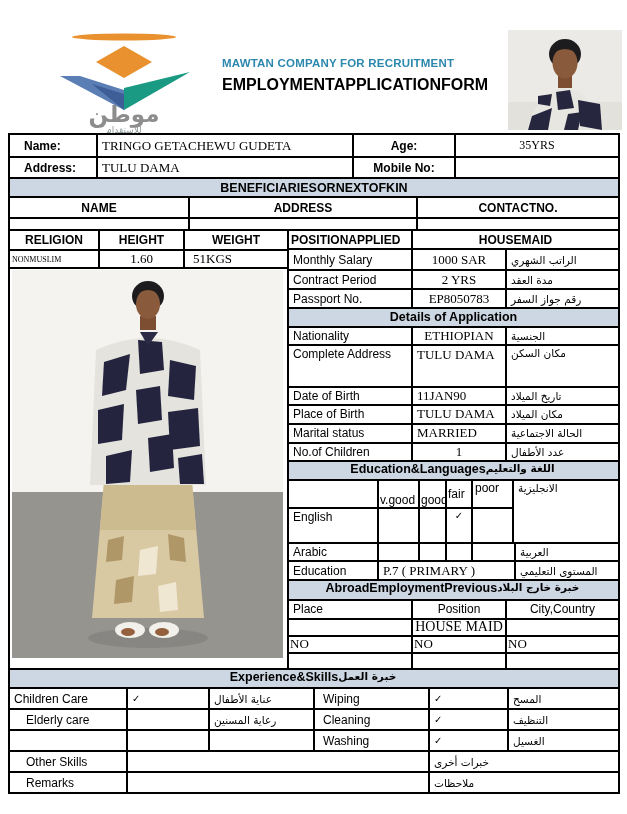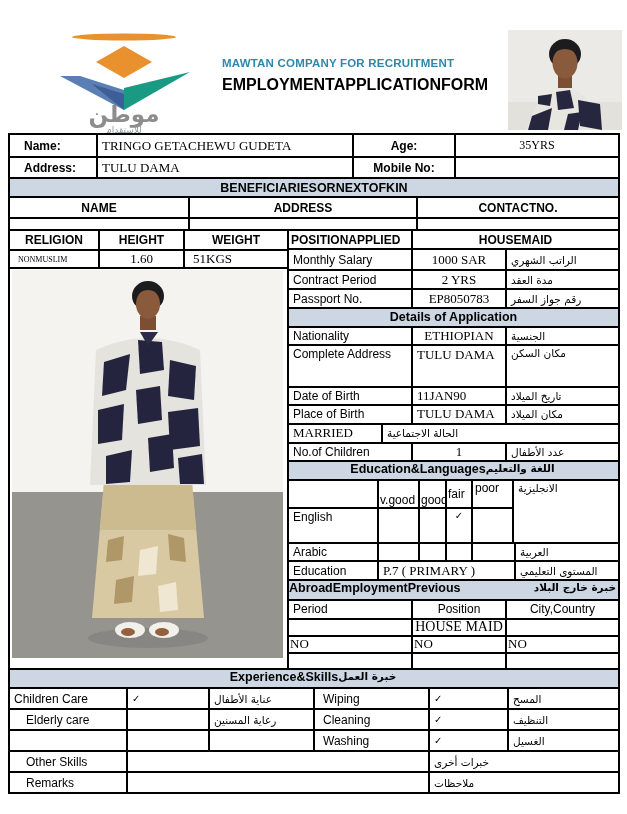--- a/index.html
+++ b/index.html
@@ -105,21 +105,21 @@
 
     <div class="split" style="height:437px">
 
       <div class="leftcol">
         <div class="r" style="height:20px">
           <div class="c lab cen" style="width:90px">RELIGION</div>
           <div class="c lab cen" style="width:85px">HEIGHT</div>
           <div class="c lab cen last" style="flex:1">WEIGHT</div>
         </div>
         <div class="r" style="height:18px">
-          <div class="c tiny" style="width:90px;padding-left:8px">NONMUSLIM</div>
+          <div class="c tiny" style="width:90px;padding-left:2px">NONMUSLIM</div>
           <div class="c val cen" style="width:85px">1.60</div>
           <div class="c val last" style="flex:1;padding-left:8px">51KGS</div>
         </div>
         <div class="photo-body-wrap">
           <svg width="271" height="388" viewBox="0 0 271 388">
             <rect width="271" height="388" fill="#f4f3ef"></rect>
             <rect y="222" width="271" height="166" fill="#95948f"></rect>
             <ellipse cx="136" cy="368" rx="60" ry="10" fill="#878682"></ellipse>
 
             <path d="M92 212 L180 212 L192 348 L80 348 Z" fill="#d8c9a3"></path>
@@ -196,20 +196,21 @@
           <div class="c plain" style="width:124px">Date of Birth</div>
           <div class="c val" style="width:94px">11JAN90</div>
           <div class="c ar last" style="flex:1">تاريخ الميلاد</div>
         </div>
         <div class="r" style="height:20px">
           <div class="c plain" style="width:124px">Place of Birth</div>
           <div class="c val" style="width:94px">TULU DAMA</div>
           <div class="c ar last" style="flex:1">مكان الميلاد</div>
         </div>
         <div class="r" style="height:20px">
+          <div class="c plain" style="width:124px">Marital status</div>
           <div class="c val" style="width:94px">MARRIED</div>
           <div class="c ar last" style="flex:1">الحالة الاجتماعية</div>
         </div>
         <div class="r" style="height:19px">
           <div class="c plain" style="width:124px">No.of Children</div>
           <div class="c val cen" style="width:94px">1</div>
           <div class="c ar last" style="flex:1">عدد الأطفال</div>
         </div>
 
         <div class="r sec" style="height:20px;justify-content:center">
@@ -244,26 +245,26 @@
           <div class="c" style="width:26px"></div>
           <div class="c" style="width:43px"></div>
           <div class="c ar last" style="flex:1">العربية</div>
         </div>
         <div class="r" style="height:20px">
           <div class="c plain" style="width:90px">Education</div>
           <div class="c val" style="width:137px">P.7 ( PRIMARY )</div>
           <div class="c ar last" style="flex:1">المستوى التعليمي</div>
         </div>
 
-        <div class="r sec" style="height:20px;justify-content:space-between">
+        <div class="r sec" style="height:20px;justify-content:center">
           <span>AbroadEmploymentPrevious</span>
           <span class="arh">خبرة خارج البلاد</span>
         </div>
         <div class="r" style="height:20px">
-          <div class="c plain" style="width:124px">Period</div>
+          <div class="c plain" style="width:124px">Place</div>
           <div class="c plain cen" style="width:94px">Position</div>
           <div class="c plain cen last" style="flex:1">City,Country</div>
         </div>
         <div class="r" style="height:17px">
           <div class="c" style="width:124px"></div>
           <div class="c val cen" style="width:94px;font-size:14px">HOUSE MAID</div>
           <div class="c last" style="flex:1"></div>
         </div>
         <div class="r" style="height:17px">
           <div class="c val" style="width:124px;padding-left:1px">NO</div>

